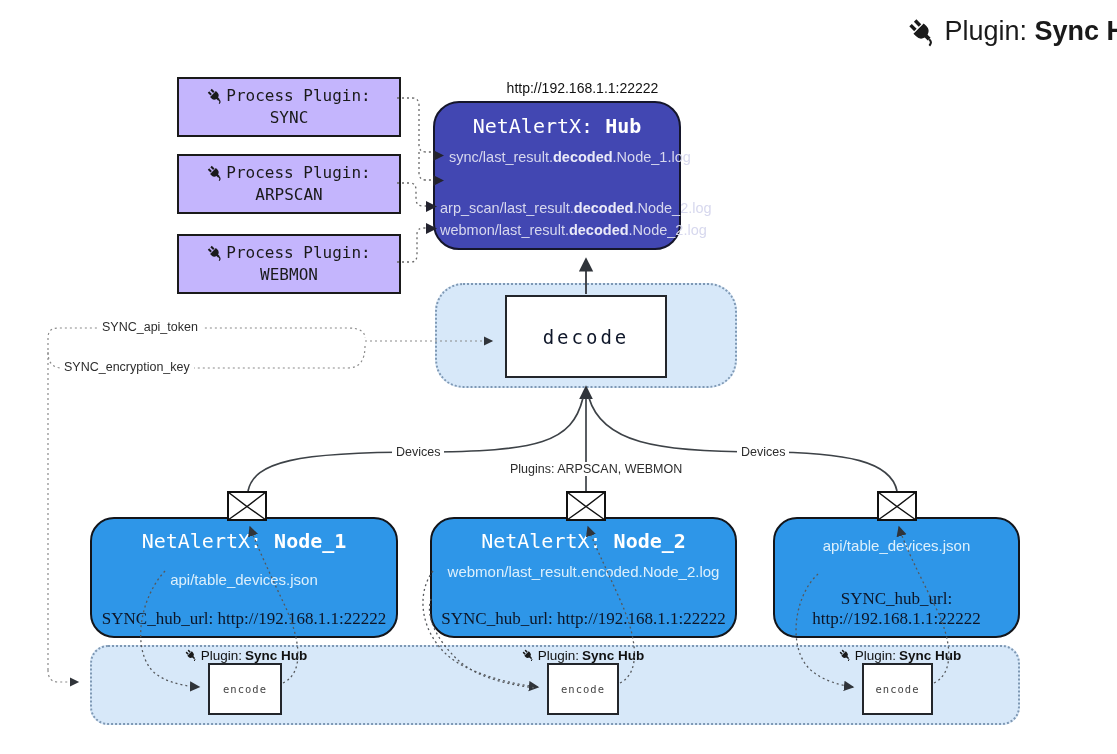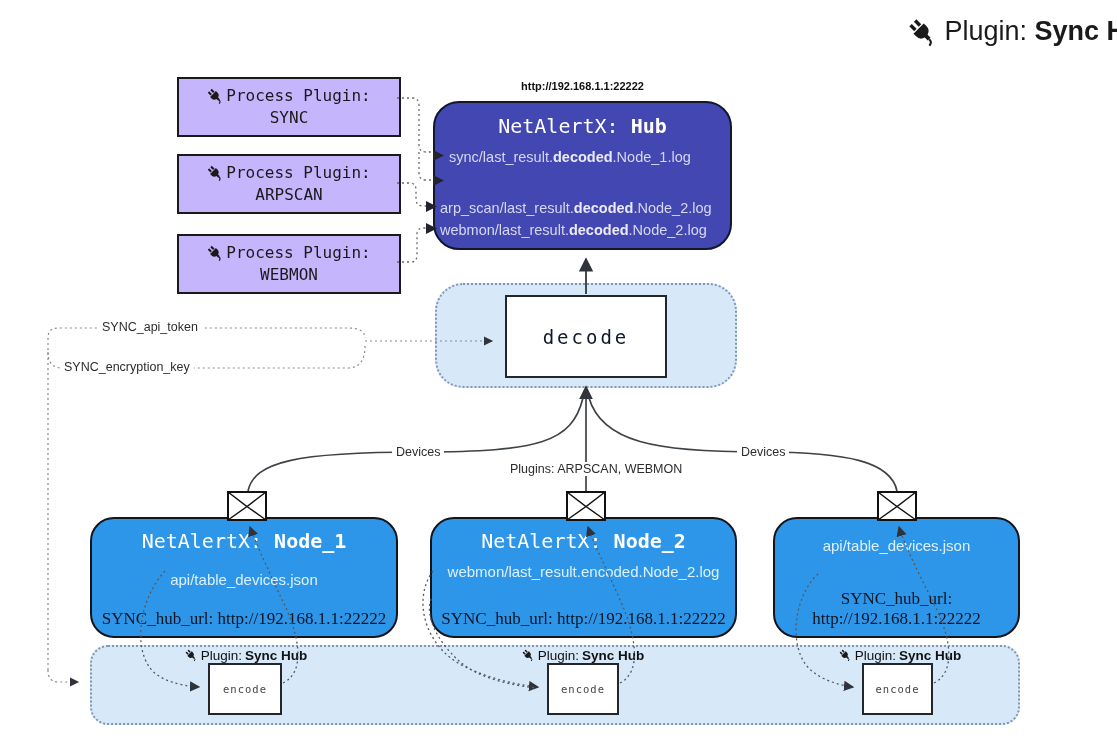--- a/index.html
+++ b/index.html
@@ -11,22 +11,22 @@
   .main-title b{font-weight:bold;}
   
   .plug{display:inline-block;vertical-align:middle;}
   .plug svg{display:block;transform:rotate(-45deg);}
   
   .pbox{left:177px;width:220px;height:56px;background:#c4b5fd;border:2px solid #1a1a1a;
         display:flex;flex-direction:column;align-items:center;justify-content:center;
         font-family:"DejaVu Sans Mono",monospace;font-size:16px;line-height:22px;z-index:10;}
   .pbox .row{display:flex;align-items:center;gap:2px;}
   
-  .hub-url{left:433px;top:80px;width:299px;text-align:center;font-size:11px;color:#111;z-index:10;font-weight:bold;}
-  .hub{left:433px;top:101px;width:299px;height:149px;background:#4247b2;
+  .hub-url{left:433px;top:80px;width:299px;text-align:center;font-size:14px;color:#111;z-index:10;}
+  .hub{left:433px;top:101px;width:248px;height:149px;background:#4247b2;
        border:2.5px solid #15162b;border-radius:26px;color:#fff;z-index:10;box-sizing:border-box;}
   .hub-title{position:absolute;top:11px;left:0;width:100%;text-align:center;
              font-family:"DejaVu Sans Mono",monospace;font-size:20px;}
   .hub-entry{position:absolute;font-size:14.5px;color:#d7d8ee;white-space:nowrap;}
   .hub-entry .bold{font-weight:bold;color:#eaeaf8;}
   
   .panel{background:#d7e8f9;border:2px dotted #7e98b4;box-sizing:border-box;z-index:8;}
   .decode-wrap{left:435px;top:283px;width:302px;height:105px;border-radius:28px;}
   .io-box{background:#fff;border:2.5px solid #23262b;box-sizing:border-box;
           display:flex;align-items:center;justify-content:center;

